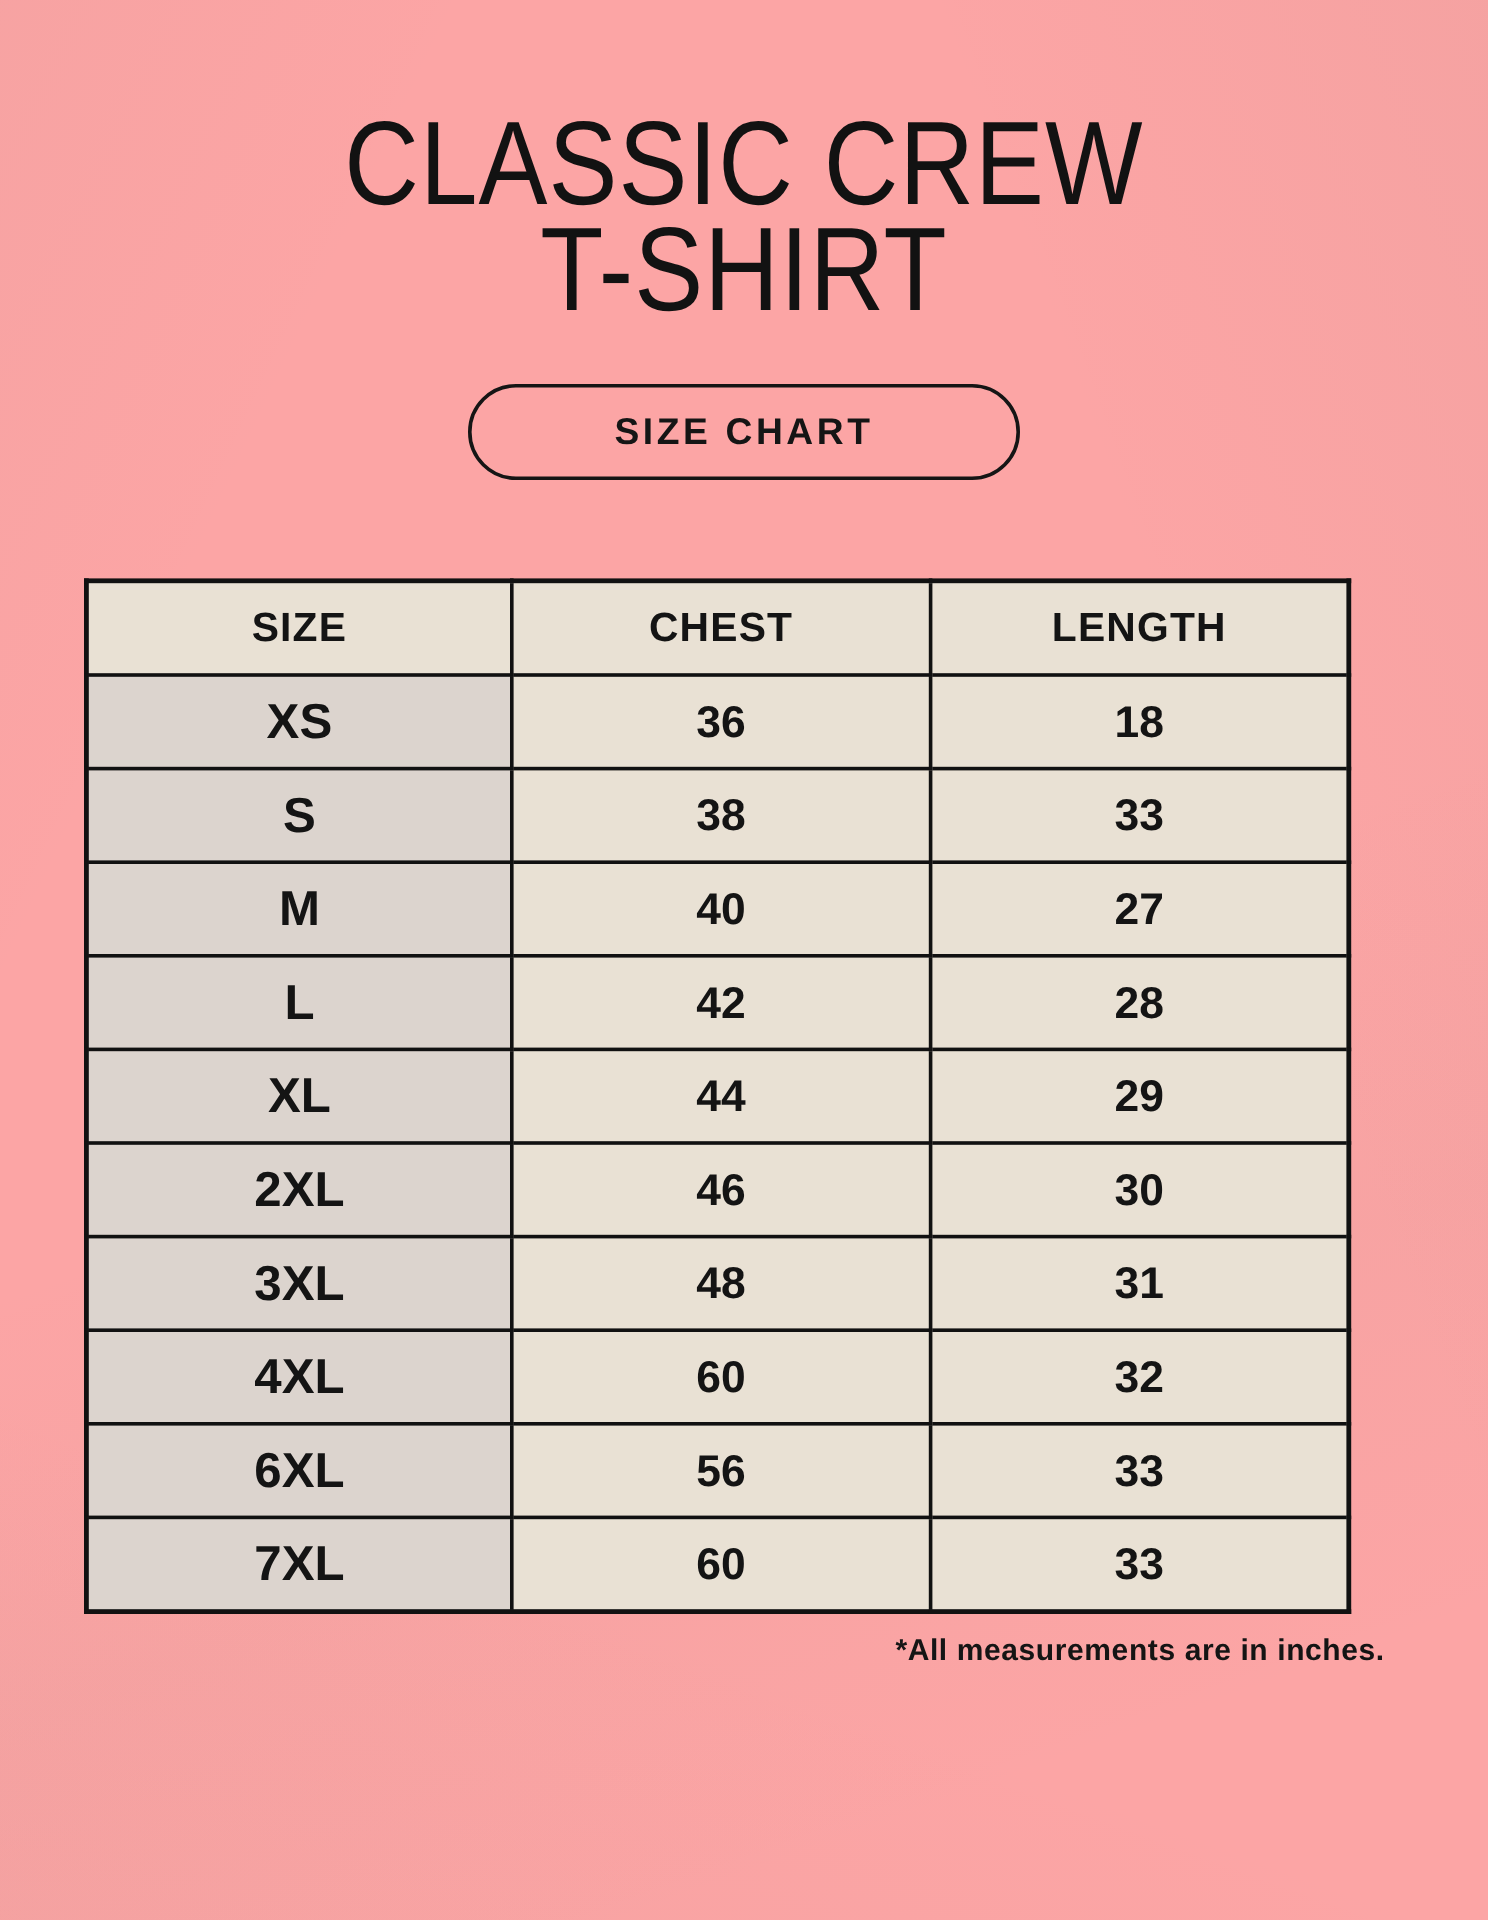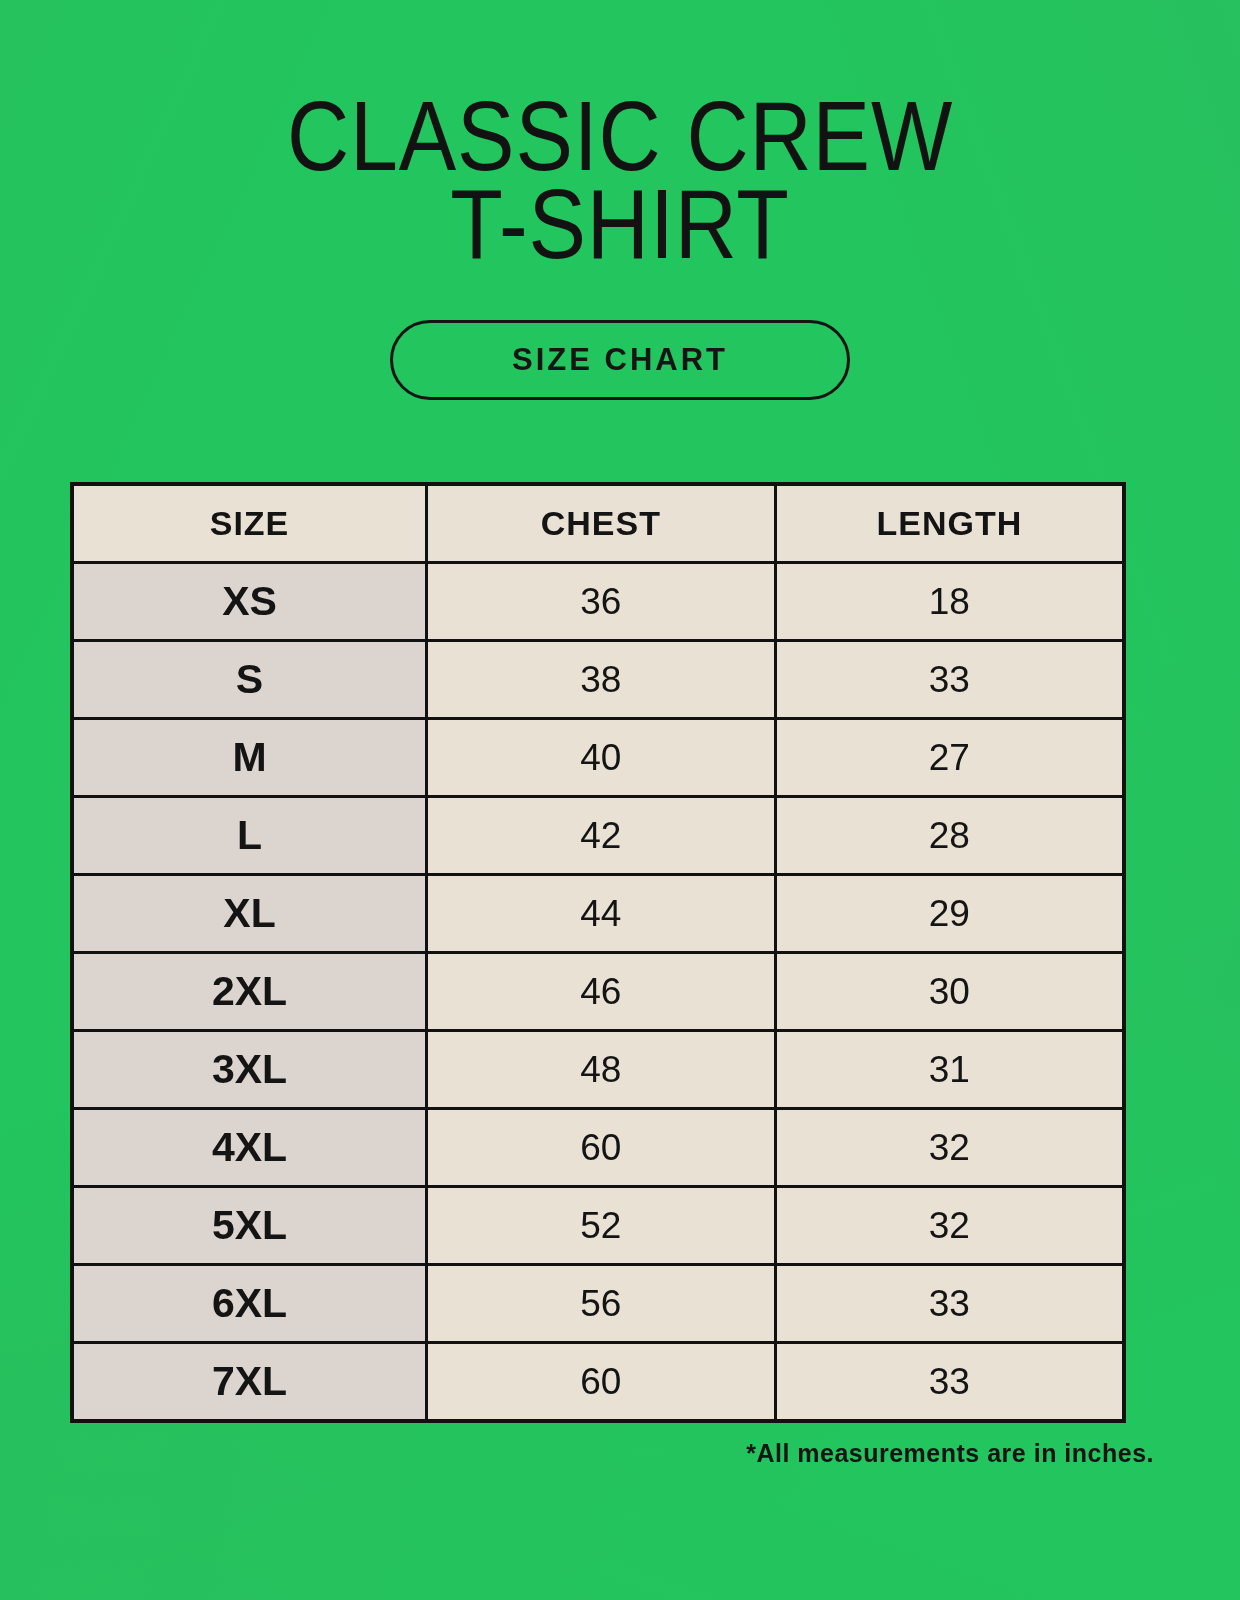--- a/index.html
+++ b/index.html
@@ -6,21 +6,21 @@
   body{
     font-family:"Liberation Sans", sans-serif;
     background:#f8f5ed;
     color:#141414;
   }
   .page{
     position:relative;
     width:1240px;
     height:1600px;
     margin:0 auto;
-    background:#22c55e;
+    background:#fca5a5;
     overflow:hidden;
   }
   
   .page::before{
     content:"";
     position:absolute;
     inset:0;
     background:
       linear-gradient(250deg, rgba(120,110,95,0.05) 0%, rgba(120,110,95,0.0) 26%),
       linear-gradient(115deg, rgba(120,110,95,0.04) 0%, rgba(120,110,95,0.0) 20%),
@@ -86,21 +86,21 @@
   th.col-size{background:#dcd4ce;}
   th.col-measure{background:#f0bcab;}
   td.size-cell{
     background:#dcd4ce;
     font-size:41px;
     font-weight:700;
   }
   td.num-cell{
     background:#e9e1d4;
     font-size:37px;
-    font-weight:400;
+    font-weight:700;
   }
   .footnote{
     width:1056px;
     margin:16px 0 0 98px;
     text-align:right;
     font-size:25px;
     font-weight:700;
     letter-spacing:0.5px;
     color:#141414;
   }
@@ -164,25 +164,20 @@
         <td class="size-cell">3XL</td>
         <td class="num-cell">48</td>
         <td class="num-cell">31</td>
       </tr>
       <tr>
         <td class="size-cell">4XL</td>
         <td class="num-cell">60</td>
         <td class="num-cell">32</td>
       </tr>
       <tr>
-        <td class="size-cell">5XL</td>
-        <td class="num-cell">52</td>
-        <td class="num-cell">32</td>
-      </tr>
-      <tr>
         <td class="size-cell">6XL</td>
         <td class="num-cell">56</td>
         <td class="num-cell">33</td>
       </tr>
       <tr>
         <td class="size-cell">7XL</td>
         <td class="num-cell">60</td>
         <td class="num-cell">33</td>
       </tr>
     </tbody>

